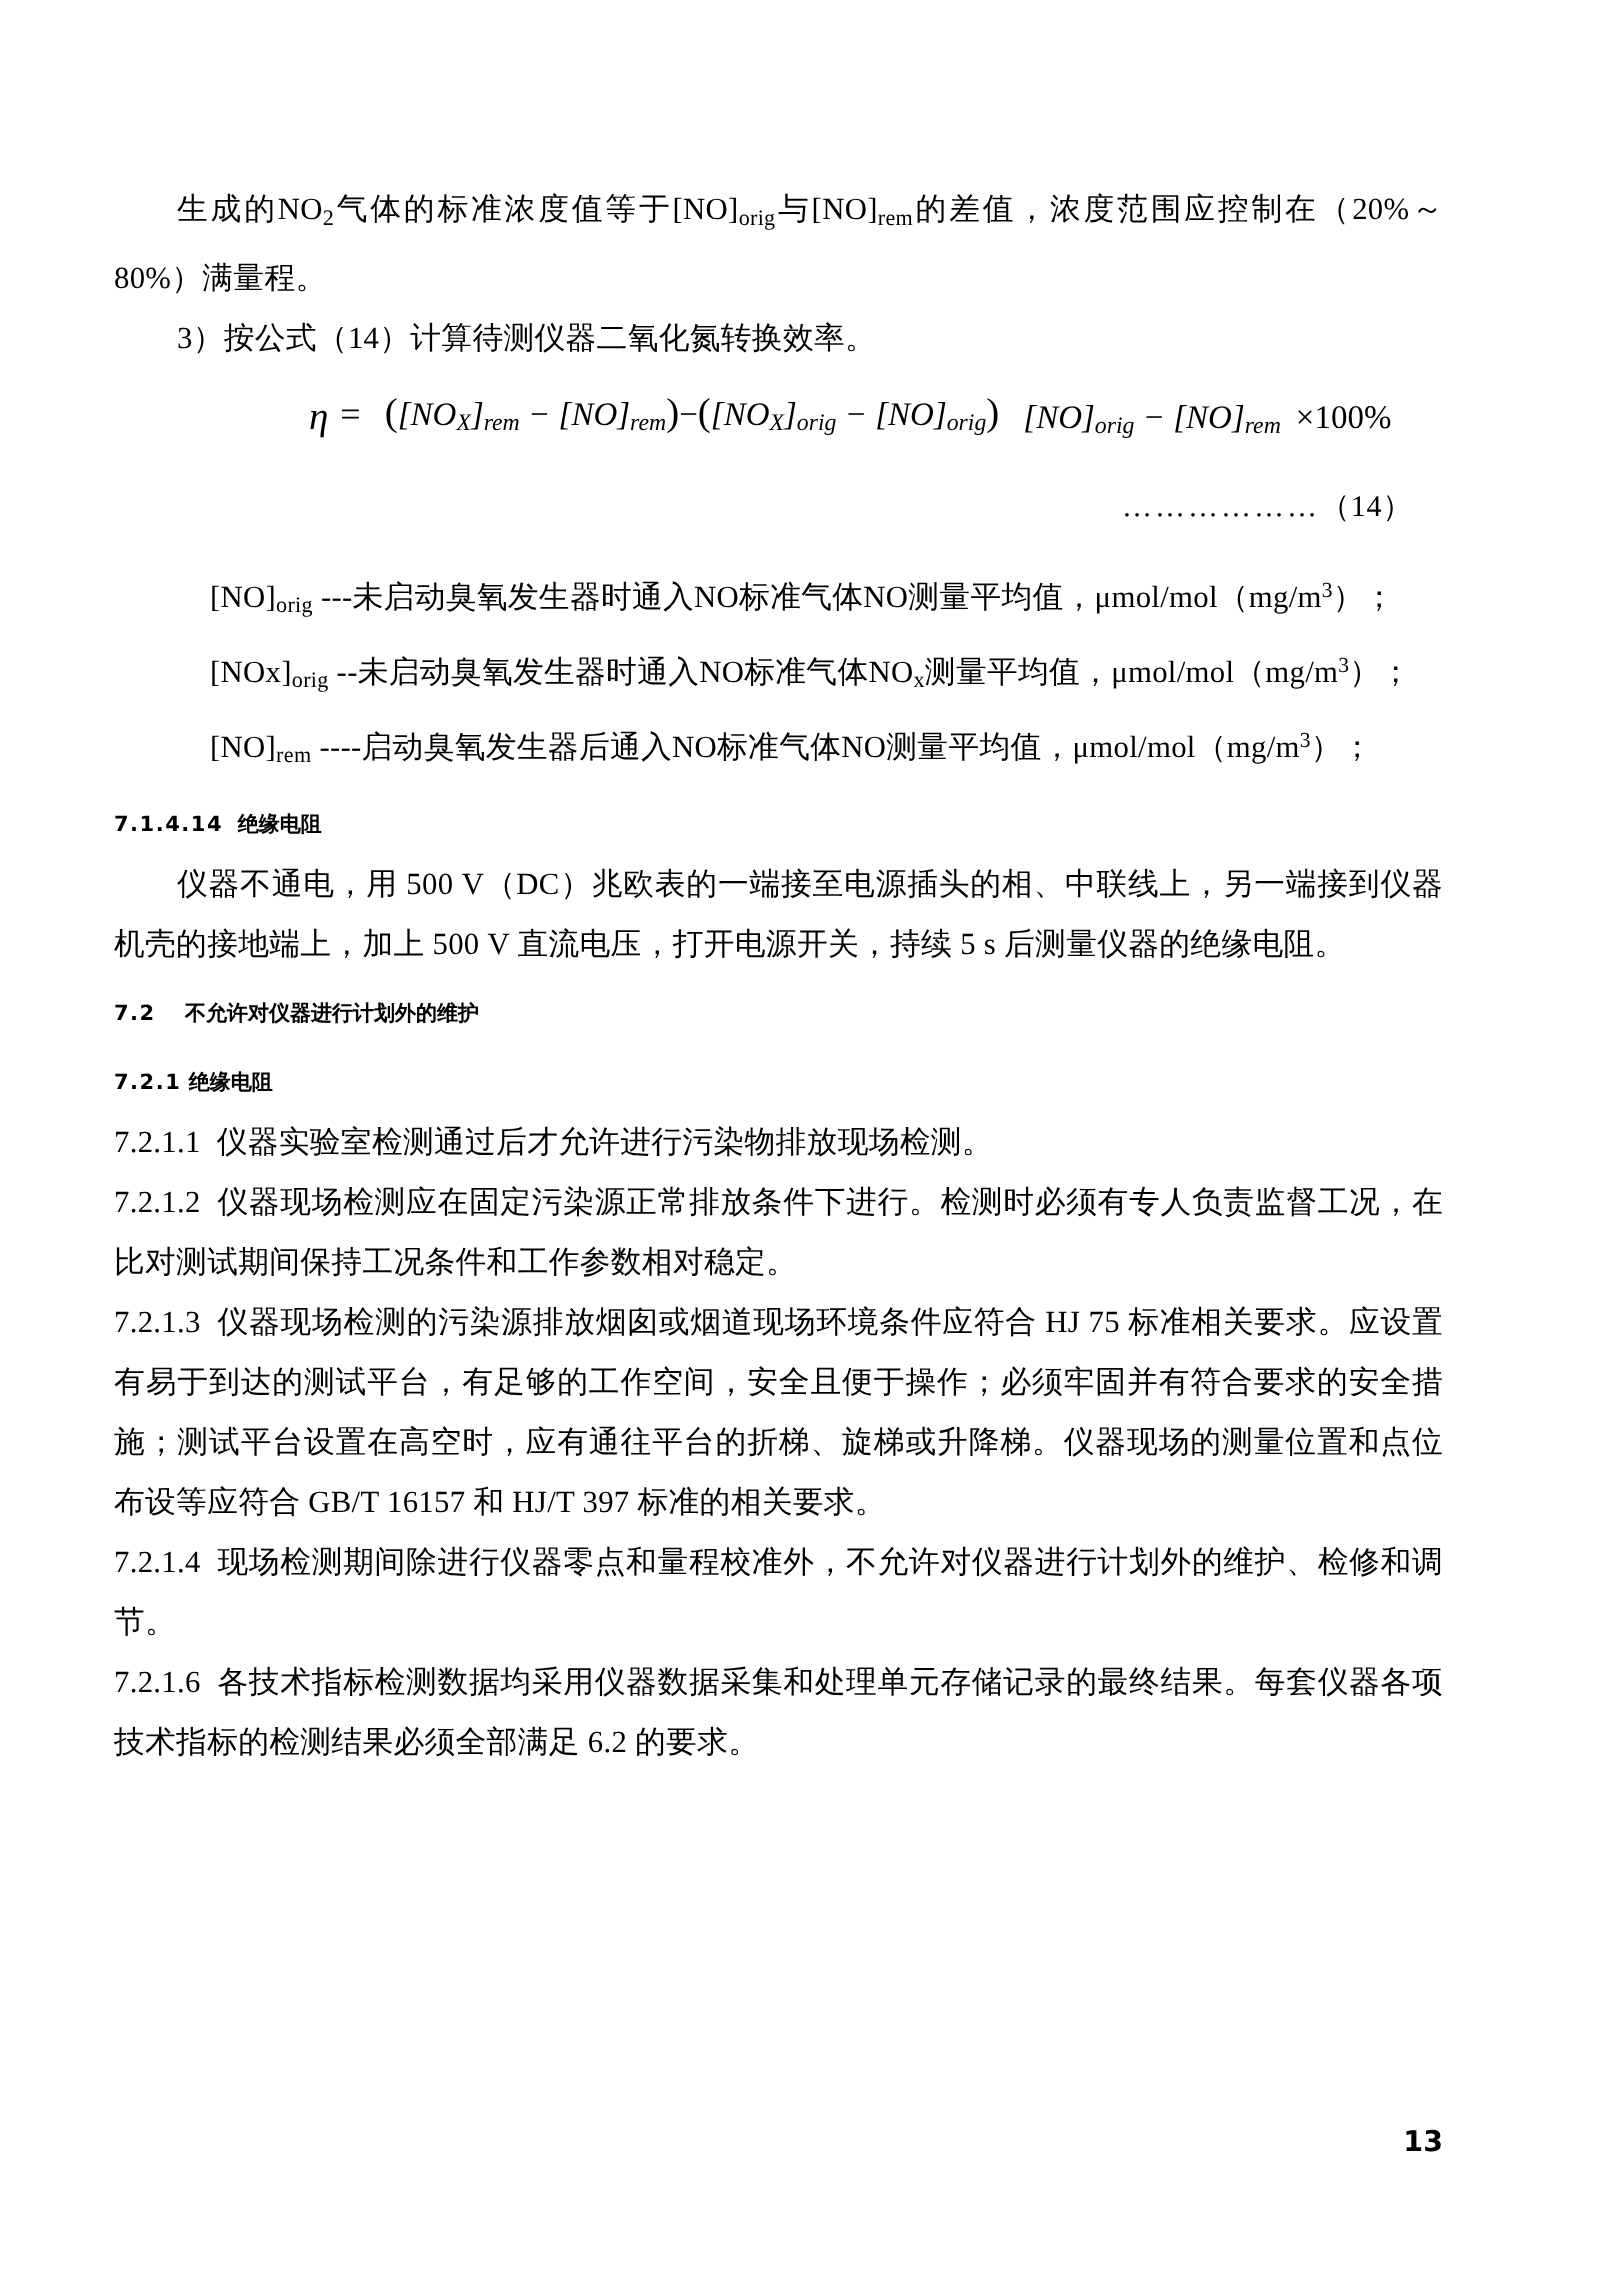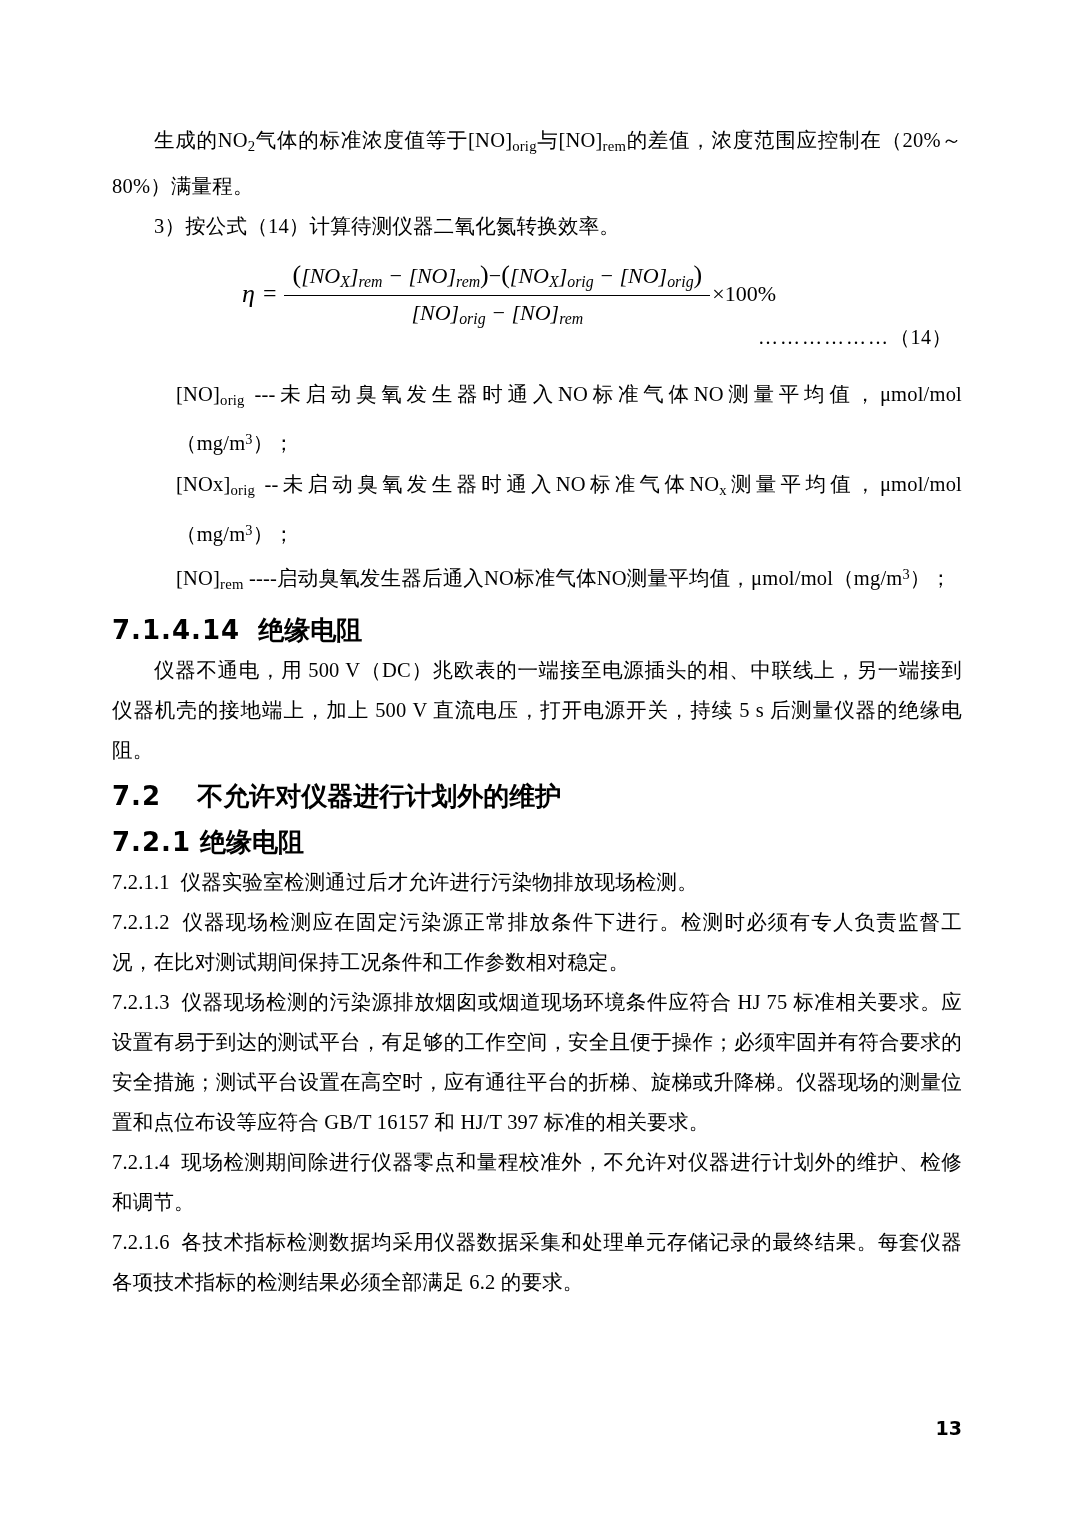--- a/index.html
+++ b/index.html
@@ -12,38 +12,38 @@
     height: 1527px;
     font-family: "Liberation Serif", "DejaVu Serif", serif;
     color: #000000;
     position: relative;
   }
   .page {
     position: relative;
     width: 1072px;
     height: 1527px;
     box-sizing: border-box;
-    padding: 120px 110px 60px 112px;
+    padding: 120px 110px 60px 76px;
   }
   p, div {
     margin: 0;
   }
   .para {
     font-size: 20.5px;
     line-height: 40px;
     text-align: justify;
     text-justify: inter-ideograph;
     letter-spacing: 0.2px;
   }
   .indent2 {
     text-indent: 42px;
   }
   .heading {
     font-family: "DejaVu Sans", "Liberation Sans", sans-serif;
-    font-size: 26px;
+    font-size: 14px;
     font-weight: bold;
     line-height: 40px;
     margin-top: 6px;
   }
   .heading .num {
     letter-spacing: 1px;
   }
   .sub { vertical-align: -0.25em; font-size: 0.72em; }
   .sup { vertical-align: 0.45em; font-size: 0.7em; }
   .ital { font-style: italic; }
@@ -64,42 +64,42 @@
   }
   .eta {
     font-style: italic;
     font-size: 26px;
     font-family: "Liberation Serif", serif;
     margin-right: 8px;
   }
   .eq { font-size: 24px; margin-right: 8px; }
   .frac {
     display: inline-flex;
-    flex-direction: column;
+    flex-direction: row;
     align-items: center;
     vertical-align: middle;
   }
   .frac .numer {
     padding: 0 8px 4px 8px;
     white-space: nowrap;
   }
   .frac .bar {
     width: 100%;
     height: 1.5px;
     background: #000;
   }
   .frac .denom {
     padding: 4px 8px 0 8px;
     white-space: nowrap;
   }
   .mi { font-style: italic; font-family: "Liberation Serif", serif; }
   .times100 { margin-left: 2px; white-space: nowrap; }
   .eqnum {
     position: absolute;
-    right: 10px;
+    right: 20px;
     top: 72px;
     font-size: 20px;
     letter-spacing: 0.5px;
   }
   .dots { letter-spacing: 2px; }
 
   .deflist {
     font-size: 20.5px;
     line-height: 40px;
   }

